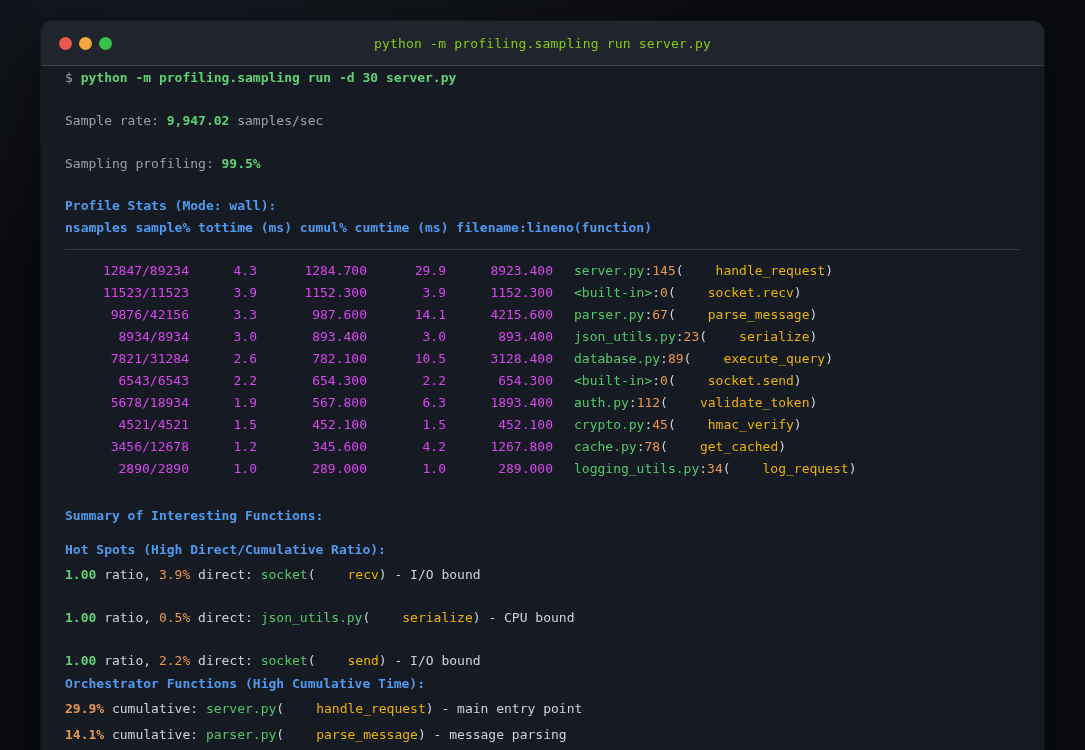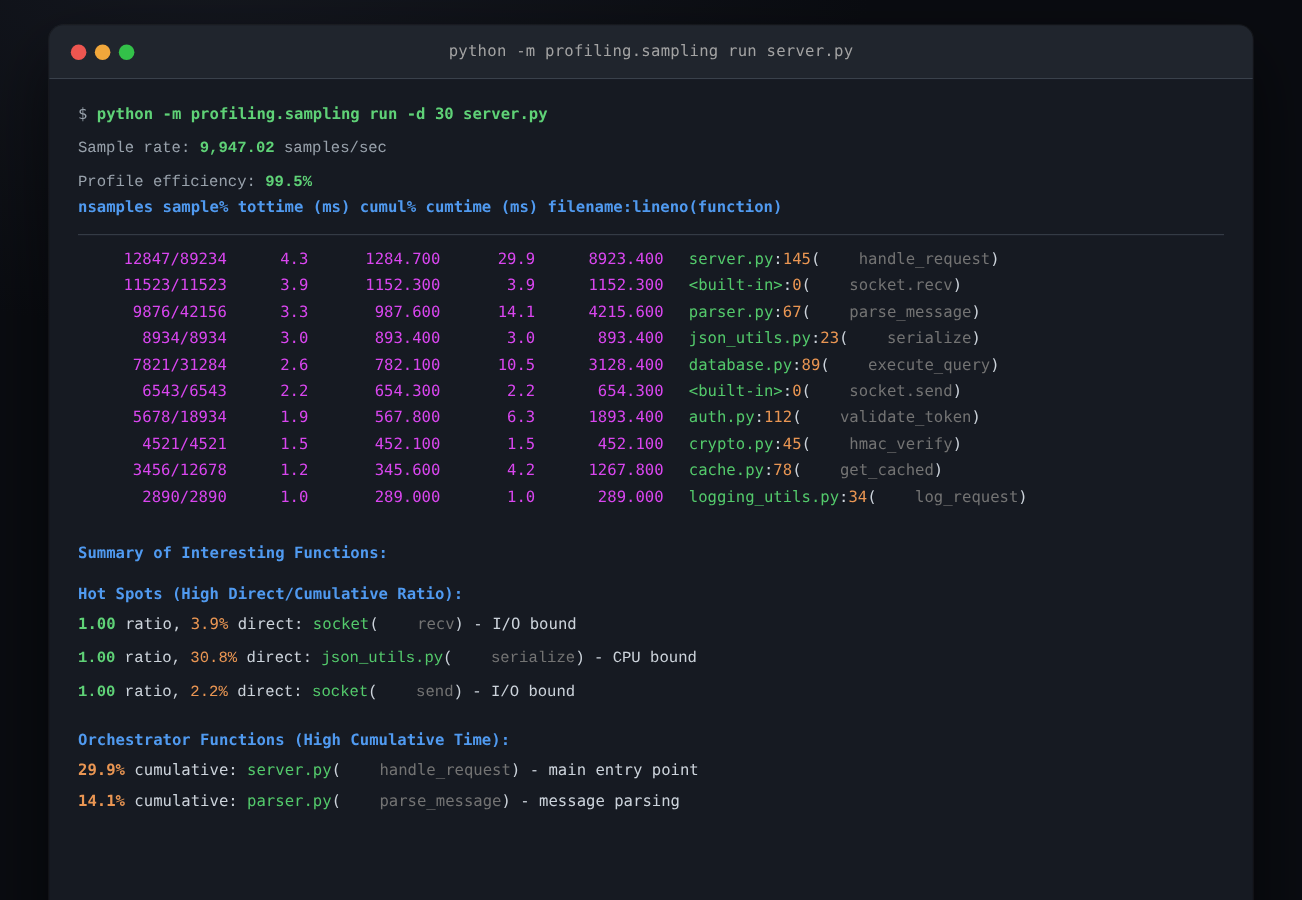--- a/index.html
+++ b/index.html
@@ -41,46 +41,46 @@
     display: flex;
     align-items: center;
     gap: 7px;
   }
   .light { width: 13px; height: 13px; border-radius: 50%; }
   .light-red    { background: #ed5650; }
   .light-yellow { background: #f1a73b; }
   .light-green  { background: #33c149; }
   .title {
     font-size: 13px;
-    color: #a3a3a3;
+    color: #84cc16;
     letter-spacing: 0.2px;
   }
   .tbody {
     padding: 0 24px 40px 24px;
     font-size: 13px;
     line-height: 22px;
     color: #98a1ab;
   }
   .line { white-space: pre-wrap; }
   
   .dim    { color: #98a1ab; }
   .bright { color: #ccd3db; }
   .green  { color: #53c96b; }
   .greenb { color: #5fd277; font-weight: bold; }
   .orange { color: #ea9653; text-align: center; }
   .orangeb{ color: #ea9653; font-weight: bold; }
   .blueh  { color: #509af0; font-weight: bold; }
-  .bluefn { color: #737373; padding-left: 32px; }
+  .bluefn { color: #eab308; padding-left: 32px; }
   
   .mt3  { margin-top: 3px; }
   .mt4  { margin-top: 4px; }
-  .mt6  { margin-top: 6px; font-family: Liberation Mono, monospace; }
+  .mt6  { margin-top: 21px; }
   .mt12 { margin-top: 12px; }
   .mt16 { margin-top: 16px; }
-  .mt19 { margin-top: 19px; }
+  .mt19 { margin-top: 1px; }
   .mt20 { margin-top: 20px; }
   .mt25 { margin-top: 25px; }
   
   .tdivider {
     height: 1px;
     background: #343b45;
     border: 0;
     margin: 10px 0;
   }
   .trow { white-space: pre; }
@@ -107,22 +107,23 @@
       <div class="title">python -m profiling.sampling run server.py</div>
     </div>
 
     <div class="tbody">
 
       <div class="line mt19"><span class="dim">$</span> <span class="greenb">python -m profiling.sampling run -d 30 server.py</span></div>
 
 
       <div class="line mt6"><span class="dim">Sample rate:</span> <span class="greenb">9,947.02</span> <span class="dim">samples/sec</span></div>
 
-      <div class="line mt6"><span class="dim">Profile efficiency:</span> <span class="greenb">99.5%</span></div>
+      <div class="line mt6"><span class="dim">Sampling profiling:</span> <span class="greenb">99.5%</span></div>
 
+      <div class="line mt20 blueh">Profile Stats (Mode: wall):</div>
       <div class="line blueh">nsamples sample% tottime (ms) cumul% cumtime (ms) filename:lineno(function)</div>
 
       <div class="tdivider"></div>
 
       <div>
           <div class="trow"><span class="num col-a">12847/89234</span><span class="num col-b">4.3</span><span class="num col-c">1284.700</span><span class="num col-d">29.9</span><span class="num col-e">8923.400</span><span class="fcell"><span class="green">server.py</span><span class="bright">:</span><span class="orange">145</span><span class="bright">(</span><span class="bluefn">handle_request</span><span class="bright">)</span></span></div>
           <div class="trow"><span class="num col-a">11523/11523</span><span class="num col-b">3.9</span><span class="num col-c">1152.300</span><span class="num col-d">3.9</span><span class="num col-e">1152.300</span><span class="fcell"><span class="green">&lt;built-in&gt;</span><span class="bright">:</span><span class="orange">0</span><span class="bright">(</span><span class="bluefn">socket.recv</span><span class="bright">)</span></span></div>
           <div class="trow"><span class="num col-a">9876/42156</span><span class="num col-b">3.3</span><span class="num col-c">987.600</span><span class="num col-d">14.1</span><span class="num col-e">4215.600</span><span class="fcell"><span class="green">parser.py</span><span class="bright">:</span><span class="orange">67</span><span class="bright">(</span><span class="bluefn">parse_message</span><span class="bright">)</span></span></div>
           <div class="trow"><span class="num col-a">8934/8934</span><span class="num col-b">3.0</span><span class="num col-c">893.400</span><span class="num col-d">3.0</span><span class="num col-e">893.400</span><span class="fcell"><span class="green">json_utils.py</span><span class="bright">:</span><span class="orange">23</span><span class="bright">(</span><span class="bluefn">serialize</span><span class="bright">)</span></span></div>
           <div class="trow"><span class="num col-a">7821/31284</span><span class="num col-b">2.6</span><span class="num col-c">782.100</span><span class="num col-d">10.5</span><span class="num col-e">3128.400</span><span class="fcell"><span class="green">database.py</span><span class="bright">:</span><span class="orange">89</span><span class="bright">(</span><span class="bluefn">execute_query</span><span class="bright">)</span></span></div>
@@ -131,21 +132,21 @@
           <div class="trow"><span class="num col-a">4521/4521</span><span class="num col-b">1.5</span><span class="num col-c">452.100</span><span class="num col-d">1.5</span><span class="num col-e">452.100</span><span class="fcell"><span class="green">crypto.py</span><span class="bright">:</span><span class="orange">45</span><span class="bright">(</span><span class="bluefn">hmac_verify</span><span class="bright">)</span></span></div>
           <div class="trow"><span class="num col-a">3456/12678</span><span class="num col-b">1.2</span><span class="num col-c">345.600</span><span class="num col-d">4.2</span><span class="num col-e">1267.800</span><span class="fcell"><span class="green">cache.py</span><span class="bright">:</span><span class="orange">78</span><span class="bright">(</span><span class="bluefn">get_cached</span><span class="bright">)</span></span></div>
           <div class="trow"><span class="num col-a">2890/2890</span><span class="num col-b">1.0</span><span class="num col-c">289.000</span><span class="num col-d">1.0</span><span class="num col-e">289.000</span><span class="fcell"><span class="green">logging_utils.py</span><span class="bright">:</span><span class="orange">34</span><span class="bright">(</span><span class="bluefn">log_request</span><span class="bright">)</span></span></div>
         </div>
 
       <div class="line mt25 blueh">Summary of Interesting Functions:</div>
 
       <div class="line mt12 blueh">Hot Spots (High Direct/Cumulative Ratio):</div>
       <div>
           <div class="line bright mt3"><span class="greenb">1.00</span> ratio, <span class="orange">3.9%</span> direct: <span class="green">socket</span>(<span class="bluefn">recv</span>) - I/O bound</div>
-          <div class="line bright mt6"><span class="greenb">1.00</span> ratio, <span class="orange">30.8%</span> direct: <span class="green">json_utils.py</span>(<span class="bluefn">serialize</span>) - CPU bound</div>
+          <div class="line bright mt6"><span class="greenb">1.00</span> ratio, <span class="orange">0.5%</span> direct: <span class="green">json_utils.py</span>(<span class="bluefn">serialize</span>) - CPU bound</div>
           <div class="line bright mt6"><span class="greenb">1.00</span> ratio, <span class="orange">2.2%</span> direct: <span class="green">socket</span>(<span class="bluefn">send</span>) - I/O bound</div>
         </div>
 
       <div class="line mt19 blueh">Orchestrator Functions (High Cumulative Time):</div>
       <div>
           <div class="line bright mt3"><span class="orangeb">29.9%</span> cumulative: <span class="green">server.py</span>(<span class="bluefn">handle_request</span>) - main entry point</div>
           <div class="line bright mt4"><span class="orangeb">14.1%</span> cumulative: <span class="green">parser.py</span>(<span class="bluefn">parse_message</span>) - message parsing</div>
         </div>
 
     </div>

